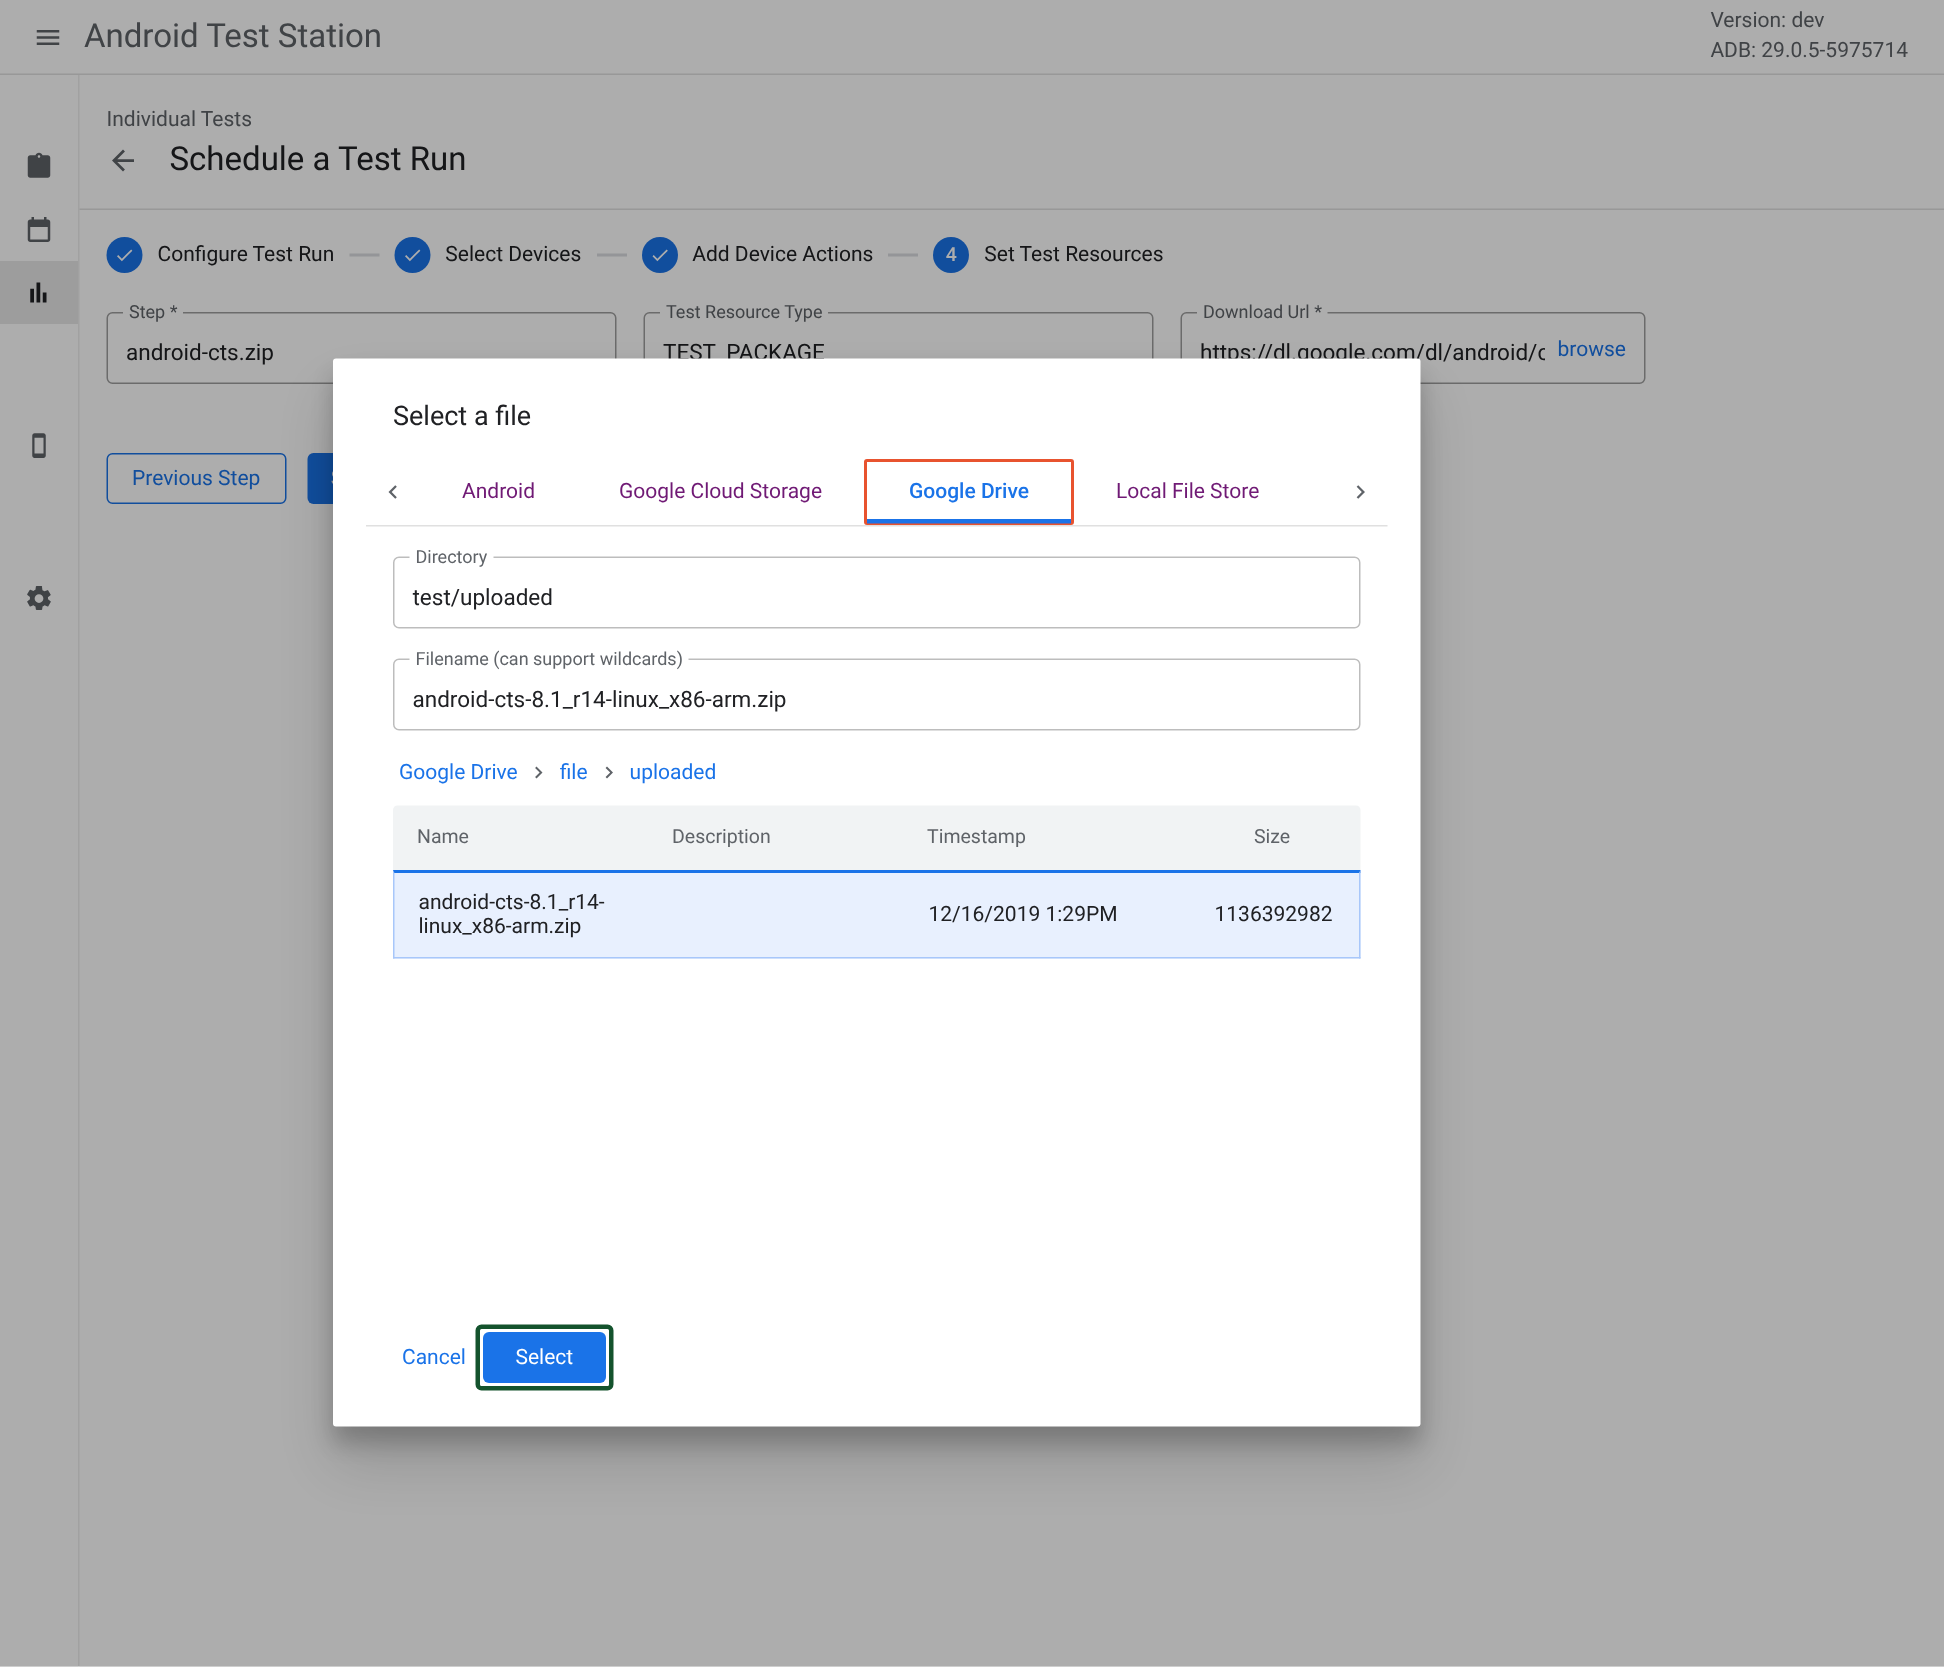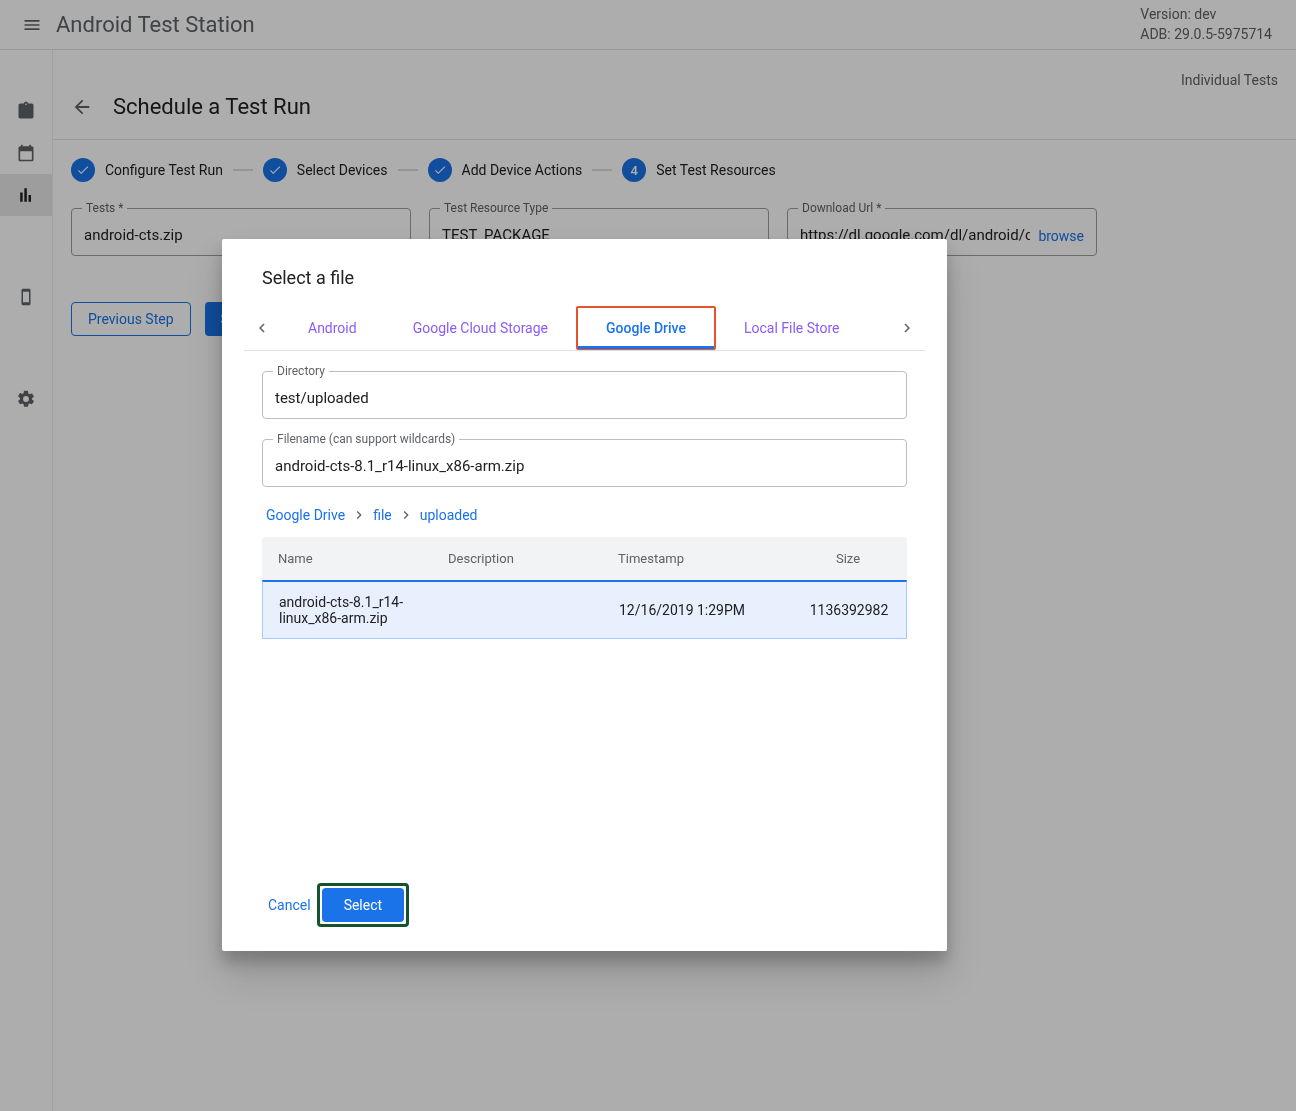--- a/index.html
+++ b/index.html
@@ -34,21 +34,21 @@
 }
 .side-item {
   width: 52px; height: 42px; display: flex; align-items: center; justify-content: center;
   color: #5f6368; cursor: pointer;
 }
 .side-item.active { background: #e8e8e8; color: #202124; }
 .side-item.devices { margin-top: 60px; }
 .side-item.settings { margin-top: 60px; }
 
 .main { flex: 1; background: #fff; padding: 22px 18px; border-left: 1px solid #eee;}
-.breadcrumb { font-size: 14px; color: #5f6368; margin-bottom: 6px; text-align: right; }
+.breadcrumb { font-size: 14px; color: #5f6368; margin-bottom: 6px; }
 .page-title-row { display: flex; align-items: center; gap: 20px; margin-bottom: 20px; }
 .back-arrow { color: #5f6368; cursor: pointer; display:flex; align-items:center; }
 .page-title { font-size: 22px; color: #202124; font-family: 'Google Sans', Roboto, sans-serif;}
 
 .divider { border-top: 1px solid #e0e0e0; margin: 0 -18px 18px -18px; }
 
 .stepper { display: flex; align-items: center; gap: 10px; margin-bottom: 26px; flex-wrap: nowrap; }
 .step { display: flex; align-items: center; gap: 10px; }
 .step-circle {
   width: 24px; height: 24px; border-radius: 50%;
@@ -66,21 +66,21 @@
 .outlined .float-label {
   position: absolute; top: -8px; left: 10px; background: #fff; padding: 0 4px;
   font-size: 12px; color: #5f6368;
 }
 .outlined input {
   border: none; outline: none; font-size: 15px; color: #202124; width: 100%;
   background: transparent; margin-top: -2px;
 }
 .field-name { width: 340px; }
 .field-type { width: 340px; }
-.field-url  { width: 310px; display:flex; align-items:center; }
+.field-url  { width: 310px; display:flex; }
 .field-url input { flex:1; overflow:hidden; text-overflow:clip; white-space:nowrap;}
 .browse-link { color: #1a73e8; font-size: 14px; margin-left: 8px; cursor:pointer; }
 
 .actions { margin-top: 46px; display:flex; gap: 14px;}
 .btn-outline {
   border: 1px solid #1a73e8; color: #1a73e8; background: #fff;
   padding: 8px 16px; border-radius: 4px; font-size: 14px; cursor:pointer;
 }
 .btn-solid {
   border: none; background: #1a73e8; color: #fff;
@@ -97,21 +97,21 @@
   background: #fff; border-radius: 2px; box-shadow: 0 11px 15px rgba(0,0,0,0.2), 0 24px 38px rgba(0,0,0,0.14);
   display: flex; flex-direction: column; padding: 28px 0 0 0;
 }
 .dialog h2 { font-size: 18px; font-weight: 400; font-family: 'Google Sans', Roboto, sans-serif; color:#202124; padding: 0 40px 18px 40px; }
 
 .tabbar { display: flex; align-items: center; border-bottom: 1px solid #e0e0e0; position:relative; margin: 0 22px;}
 .tab-scroll { display:flex; align-items:center; justify-content:center; width: 36px; height:44px; color:#5f6368; cursor:pointer; }
 .tabs { display: flex; flex: 1; }
 .tab {
   flex: 0 0 auto; padding: 0 28px; height: 44px; display:flex; align-items:center;
-  font-size: 14px; color: #8b5cf6; cursor:pointer; position:relative;
+  font-size: 14px; color: #701a75; cursor:pointer; position:relative;
 }
 .tab.active { color: #1a73e8; font-weight: 500; }
 .tab.active::after {
   content: ''; position:absolute; left:0; right:0; bottom:-1px; height: 3px; background:#1a73e8;
 }
 
 .tab.highlighted {
   border: 2px solid #e8532f; border-radius: 2px;
 }
 
@@ -262,21 +262,21 @@
       </div>
       <div class="step-connector"></div>
       <div class="step">
         <div class="step-circle">4</div>
         <span class="step-label">Set Test Resources</span>
       </div>
     </div>
 
     <div class="form-row">
       <div class="outlined field-name">
-        <span class="float-label">Tests *</span>
+        <span class="float-label">Step *</span>
         <input value="android-cts.zip" style="">
       </div>
       <div class="outlined field-type">
         <span class="float-label">Test Resource Type</span>
         <input value="TEST_PACKAGE" style="">
       </div>
       <div class="outlined field-url">
         <span class="float-label">Download Url *</span>
         <input value="https://dl.google.com/dl/android/ct" style="">
         <span class="browse-link">browse</span>

